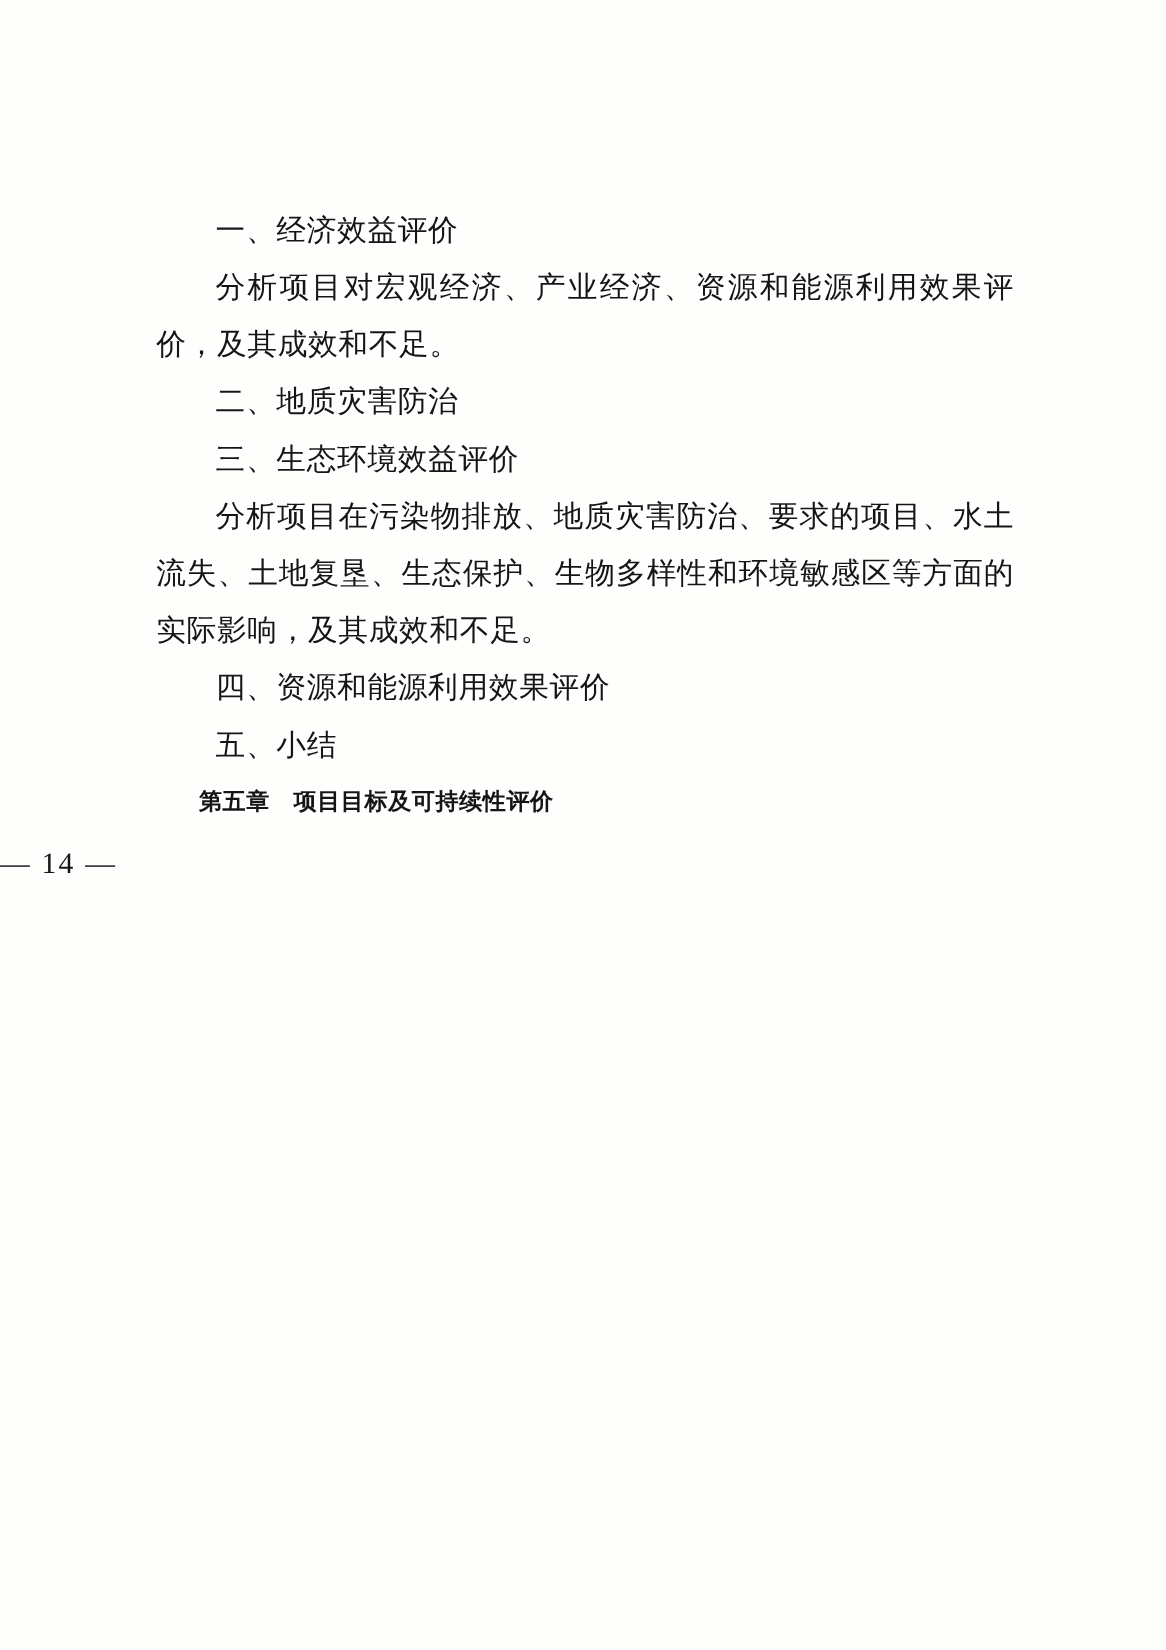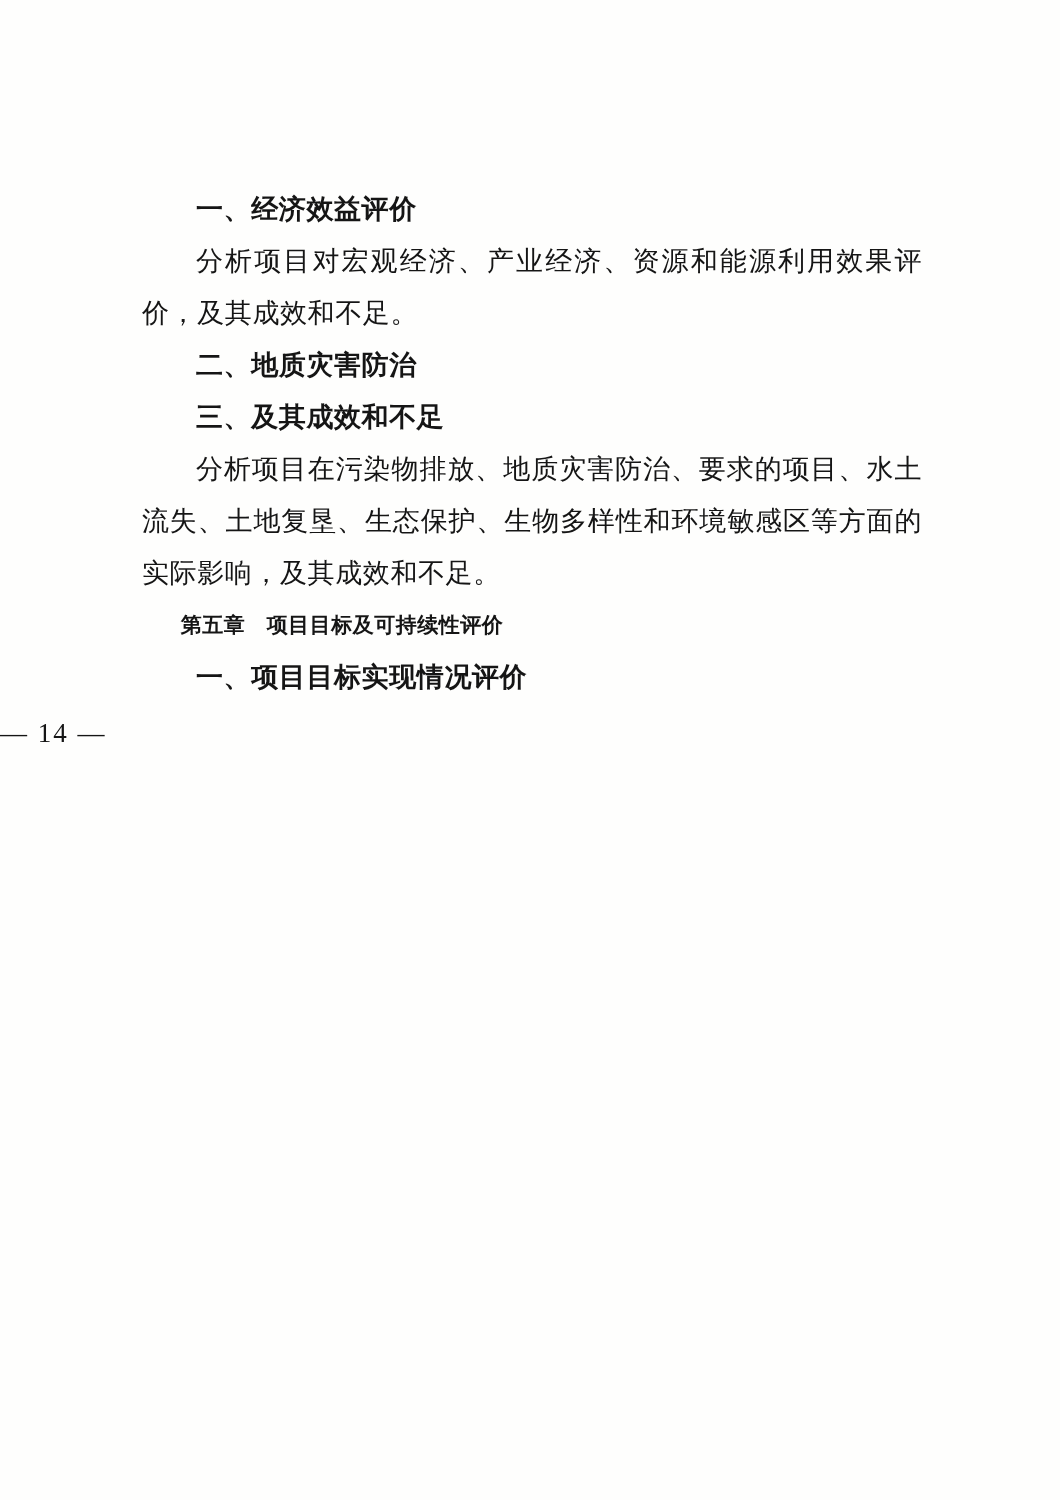--- a/index.html
+++ b/index.html
@@ -22,21 +22,21 @@
   .block {
     font-size: 27px;
     line-height: 52px;
     text-align: justify;
     letter-spacing: 0.6px;
   }
   .para, .sec {
     text-indent: 2em;
   }
   .sec {
-    font-weight: bold;
+    font-weight: normal;
   }
   .chapter {
     font-family: "Liberation Sans", "DejaVu Sans", sans-serif;
     font-weight: bold;
     font-size: 21px;
     line-height: 52px;
     text-indent: 1.85em;
     letter-spacing: 0.5px;
   }
   .footer {
@@ -47,19 +47,20 @@
   }
 </style>
 </head>
 <body>
 
 <div class="page">
   <div class="content">
     <h3 class="block sec">一、经济效益评价</h3>
     <p class="block para">分析项目对宏观经济、产业经济、资源和能源利用效果评价，及其成效和不足。</p>
     <h3 class="block sec">二、地质灾害防治</h3>
-    <h3 class="block sec">三、及其成效和不足</h3>
+    <h3 class="block sec">三、生态环境效益评价</h3>
     <p class="block para">分析项目在污染物排放、地质灾害防治、要求的项目、水土流失、土地复垦、生态保护、生物多样性和环境敏感区等方面的实际影响，及其成效和不足。</p>
+    <h3 class="block sec">四、资源和能源利用效果评价</h3>
+    <h3 class="block sec">五、小结</h3>
     <h2 class="block chapter">第五章　项目目标及可持续性评价</h2>
-    <h3 class="block sec">一、项目目标实现情况评价</h3>
   </div>
   <div class="footer">— 14 —</div>
 </div>
 
 </body></html>

